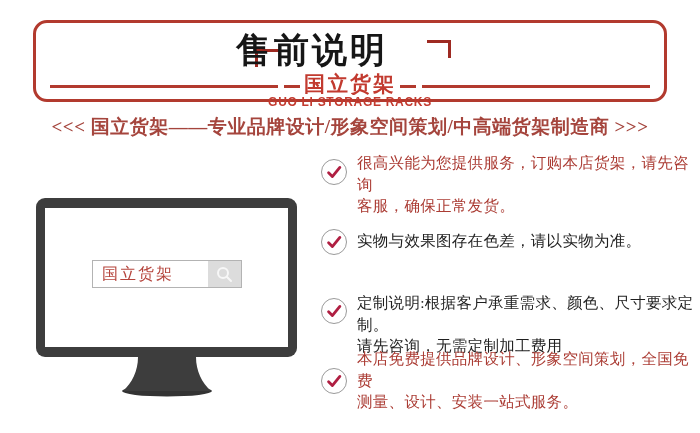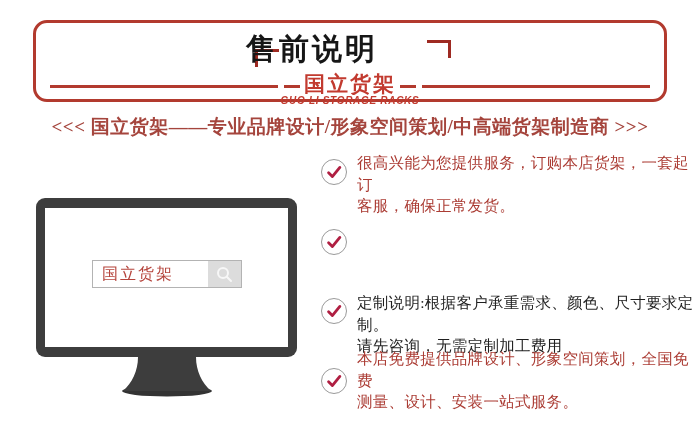--- a/index.html
+++ b/index.html
@@ -7,40 +7,40 @@
     position:relative; width:700px; height:433px; background:#ffffff;
     font-family:"Liberation Serif","DejaVu Serif",serif; overflow:hidden;
   }
   
   .banner-box {
     position:absolute; left:33px; top:20px; width:634px; height:82px;
     box-sizing:border-box; border:3px solid #b23a2e; border-radius:14px;
   }
   .banner-title {
     position:absolute; left:0; top:33px; width:624px; margin:0;
-    text-align:center; font-size:30px; font-weight:bold; color:#161616;
+    text-align:center; font-size:35px; font-weight:bold; color:#161616;
     letter-spacing:3px; line-height:1.05;
   }
   .corner { position:absolute; width:21px; height:15px; }
   .corner-left  { left:255px; top:49px; border-left:3px solid #9e2a22; border-top:3px solid #9e2a22; }
   .corner-right { left:427px; top:40px; border-right:3px solid #9e2a22; border-top:3px solid #9e2a22; }
   .red-seg { position:absolute; top:85px; height:3px; background:#b23a2e; }
   .seg-l  { left:50px;  width:228px; }
   .dash-l { left:284px; width:16px; }
   .dash-r { left:400px; width:16px; }
   .seg-r  { left:422px; width:228px; }
   .logo-cn {
     position:absolute; left:0; top:72px; width:700px; text-align:center;
     font-family:"Liberation Sans","DejaVu Sans",sans-serif;
     font-size:21px; font-weight:bold; color:#c23a2f; letter-spacing:2px; line-height:1.1;
   }
   .logo-en {
     position:absolute; left:0; top:95px; width:700px; text-align:center;
     font-family:"Liberation Sans","DejaVu Sans",sans-serif;
-    font-size:10px; font-weight:bold; color:#c23a2f; letter-spacing:0.7px;font-style:italic;
+    font-size:12px; font-weight:bold; color:#c23a2f; letter-spacing:0.7px;
   }
   
   .headline {
     position:absolute; left:0; top:114px; width:700px; margin:0;
     text-align:center; font-size:19px; font-weight:bold; color:#a5453d;
     letter-spacing:0.5px;
   }
   
   .monitor-svg { position:absolute; left:25px; top:192px; }
   .search-box {
@@ -104,28 +104,29 @@
         <line x1="10.8" y1="10.8" x2="15" y2="15" stroke="#f7f7f7" stroke-width="2" stroke-linecap="round"></line>
       </svg>
     </span>
   </div>
 
   <span class="check-icon i1">
     <svg width="20" height="20" viewBox="0 0 24 24">
         <path d="M5.5 13 L10 17.5 L19 6.5" fill="none" stroke="#b01f42" stroke-width="3.4" stroke-linecap="round" stroke-linejoin="round"></path>
       </svg>
   </span>
-  <p class="item-text t1 red">很高兴能为您提供服务，订购本店货架，一套起订
+  <p class="item-text t1 red">很高兴能为您提供服务，订购本店货架，请先咨询
 客服，确保正常发货。</p>
 
   <span class="check-icon i2">
     <svg width="20" height="20" viewBox="0 0 24 24">
         <path d="M5.5 13 L10 17.5 L19 6.5" fill="none" stroke="#b01f42" stroke-width="3.4" stroke-linecap="round" stroke-linejoin="round"></path>
       </svg>
   </span>
+  <p class="item-text t2 dark">实物与效果图存在色差，请以实物为准。</p>
 
   <span class="check-icon i3">
     <svg width="20" height="20" viewBox="0 0 24 24">
         <path d="M5.5 13 L10 17.5 L19 6.5" fill="none" stroke="#b01f42" stroke-width="3.4" stroke-linecap="round" stroke-linejoin="round"></path>
       </svg>
   </span>
   <p class="item-text t3 dark">定制说明:根据客户承重需求、颜色、尺寸要求定制。
 请先咨询，无需定制加工费用</p>
 
   <span class="check-icon i4">

